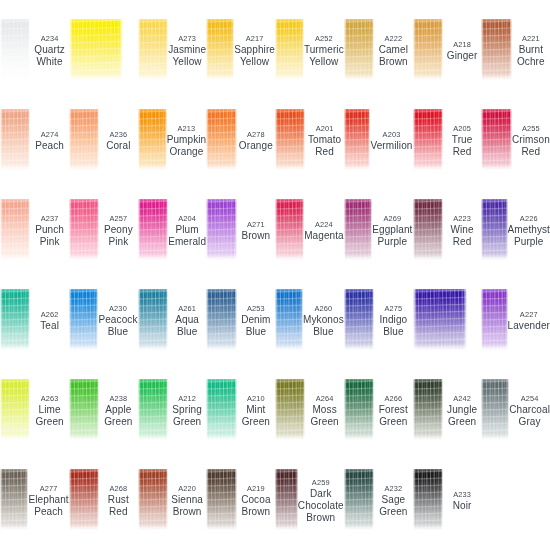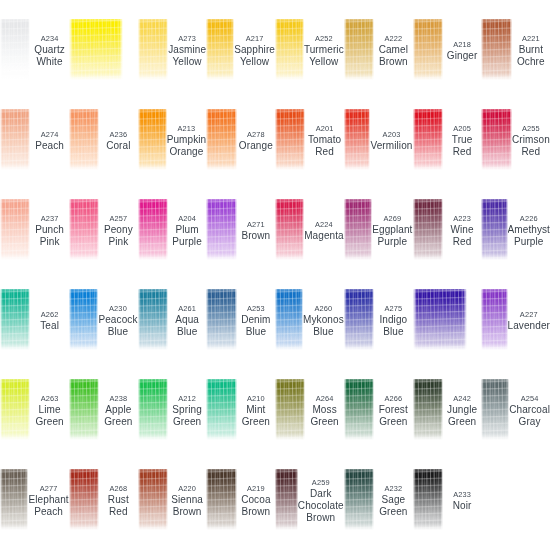--- a/index.html
+++ b/index.html
@@ -305,21 +305,21 @@
         <div class="swatch-name">Peony Pink</div>
       </div>
     </div>
     <div class="swatch-cell">
       <div class="swatch-paint-wrap">
         <div class="swatch-paint" style="background: linear-gradient(rgb(224, 25, 140) 0%, rgb(224, 25, 140) 13%, rgb(234, 105, 173) 46%, rgb(246, 188, 215) 82%, rgb(246, 188, 215) 100%);"></div>
         <div class="swatch-edge"></div>
       </div>
       <div class="swatch-labels">
         <div class="swatch-code">A204</div>
-        <div class="swatch-name">Plum Purple</div>
+        <div class="swatch-name">Plum Emerald</div>
       </div>
     </div>
     <div class="swatch-cell">
       <div class="swatch-paint-wrap">
         <div class="swatch-paint" style="background: linear-gradient(rgb(155, 63, 212) 0%, rgb(155, 63, 212) 13%, rgb(188, 130, 226) 46%, rgb(221, 193, 240) 82%, rgb(221, 193, 240) 100%);"></div>
         <div class="swatch-edge"></div>
       </div>
       <div class="swatch-labels">
         <div class="swatch-code">A271</div>
         <div class="swatch-name">Brown</div>

